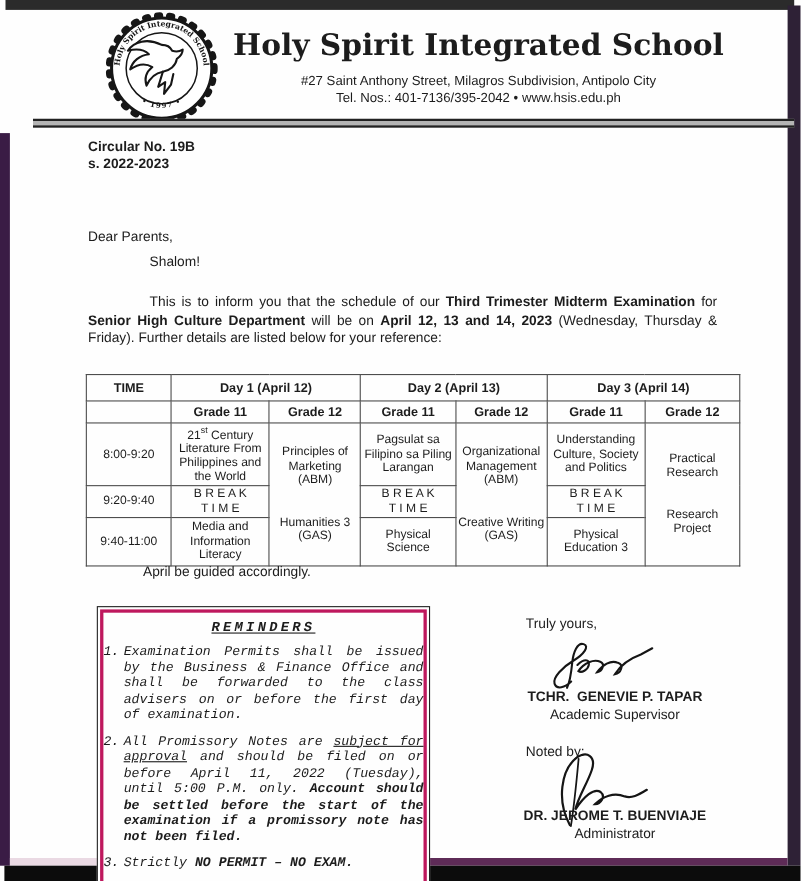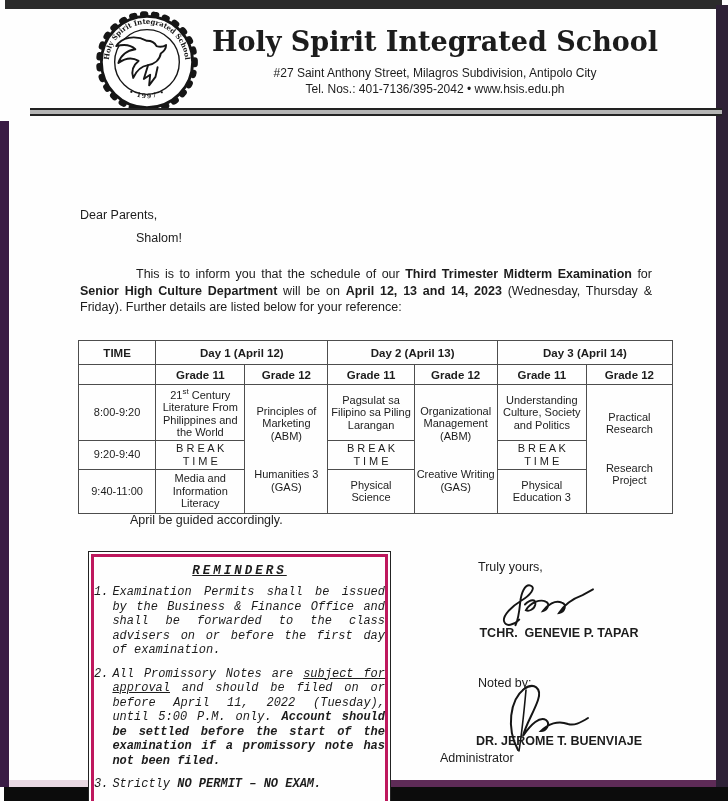--- a/index.html
+++ b/index.html
@@ -50,21 +50,21 @@
   .u{text-decoration:underline;}
   
   .truly{left:478px;top:560px;font-size:12.5px;}
   .sig1{left:487px;top:578px;width:125px;height:52px;}
   .name1{left:440px;top:626px;width:238px;text-align:center;font-weight:bold;
          font-size:12.5px;white-space:pre-wrap;}
   .title1{left:440px;top:643px;width:238px;text-align:center;font-size:12.5px;}
   .noted{left:478px;top:676px;font-size:12.5px;}
   .sig2{left:496px;top:680px;width:105px;height:72px;}
   .name2{left:440px;top:734px;width:238px;text-align:center;font-weight:bold;font-size:12.5px;}
-  .title2{left:440px;top:751px;width:238px;font-size:12.5px;}
+  .title2{left:440px;top:751px;width:238px;text-align:center;font-size:12.5px;}
   .seal-ring-text{font-family:"DejaVu Serif",serif;font-weight:bold;font-size:6.6px;}
   .seal-year-text{font-family:"DejaVu Serif",serif;font-weight:bold;font-size:6px;letter-spacing:1px;}
 </style>
 </head>
 <body>
 
 <div class="canvas">
 
   <div class="abs frame-top"></div>
   <div class="abs frame-right"></div>
@@ -92,20 +92,24 @@
                C 57 31, 54 30, 50 30 Z"></path>
       <path d="M51 53 L 47 66 L 53 62 L 52 72 L 58 64 L 60 55" fill="none" stroke-linecap="round"></path>
     </g>
   </svg>
 
   <div class="abs school-name">Holy Spirit Integrated School</div>
   <div class="abs addr">#27 Saint Anthony Street, Milagros Subdivision, Antipolo City</div>
   <div class="abs contact">Tel. Nos.: 401-7136/395-2042 • www.hsis.edu.ph</div>
   <div class="abs rule"></div>
 
+  <div class="abs circ">
+    <div>Circular No. 19B</div>
+    <div>s. 2022-2023</div>
+  </div>
   <div class="abs salutation">Dear Parents,</div>
   <div class="abs greeting">Shalom!</div>
 
   <div class="abs para"><span>This is to inform you that the schedule of our </span><b>Third Trimester Midterm Examination</b><span> for </span><b>Senior High Culture Department</b><span> will be on </span><b>April 12, 13 and 14, 2023</b><span> (Wednesday, Thursday &amp; Friday). Further details are listed below for your reference:</span></div>
 
   <div class="abs sched">
     <table>
       <colgroup>
         <col style="width:13%">
           <col style="width:15%">
@@ -203,20 +207,21 @@
   <div class="abs truly">Truly yours,</div>
 
   <svg class="abs sig1" viewBox="0 0 120 55">
     <path d="M28 44 C 22 50, 14 52, 12 46 C 10 40, 20 30, 30 24 C 40 18, 46 10, 40 8
              C 34 6, 30 16, 29 26 C 28 36, 27 44, 24 50" fill="none" stroke="#151515" stroke-width="2" stroke-linecap="round"></path>
     <path d="M34 28 C 40 22, 46 22, 45 28 C 44 33, 38 36, 35 34 C 40 26, 50 22, 56 25
              C 61 27, 58 34, 53 35 C 58 28, 66 23, 73 26 C 79 28, 76 36, 70 37
              C 75 29, 84 22, 95 18 L 106 12" fill="none" stroke="#151515" stroke-width="2" stroke-linecap="round"></path>
   </svg>
   <div class="abs name1">TCHR.  GENEVIE P. TAPAR</div>
+  <div class="abs title1">Academic Supervisor</div>
 
   <div class="abs noted">Noted by:</div>
 
   <svg class="abs sig2" viewBox="0 0 105 72">
     <path d="M22 70 C 10 48, 14 20, 28 9 C 38 2, 46 8, 42 20 C 38 32, 30 44, 27 56
              C 35 44, 44 36, 50 40 C 55 44, 50 51, 45 51 C 52 44, 62 40, 72 44
              C 78 46, 84 43, 92 38" fill="none" stroke="#151515" stroke-width="2" stroke-linecap="round"></path>
     <path d="M30 10 C 28 32, 26 52, 23 71" fill="none" stroke="#151515" stroke-width="1.6" stroke-linecap="round"></path>
   </svg>
   <div class="abs name2">DR. JEROME T. BUENVIAJE</div>

